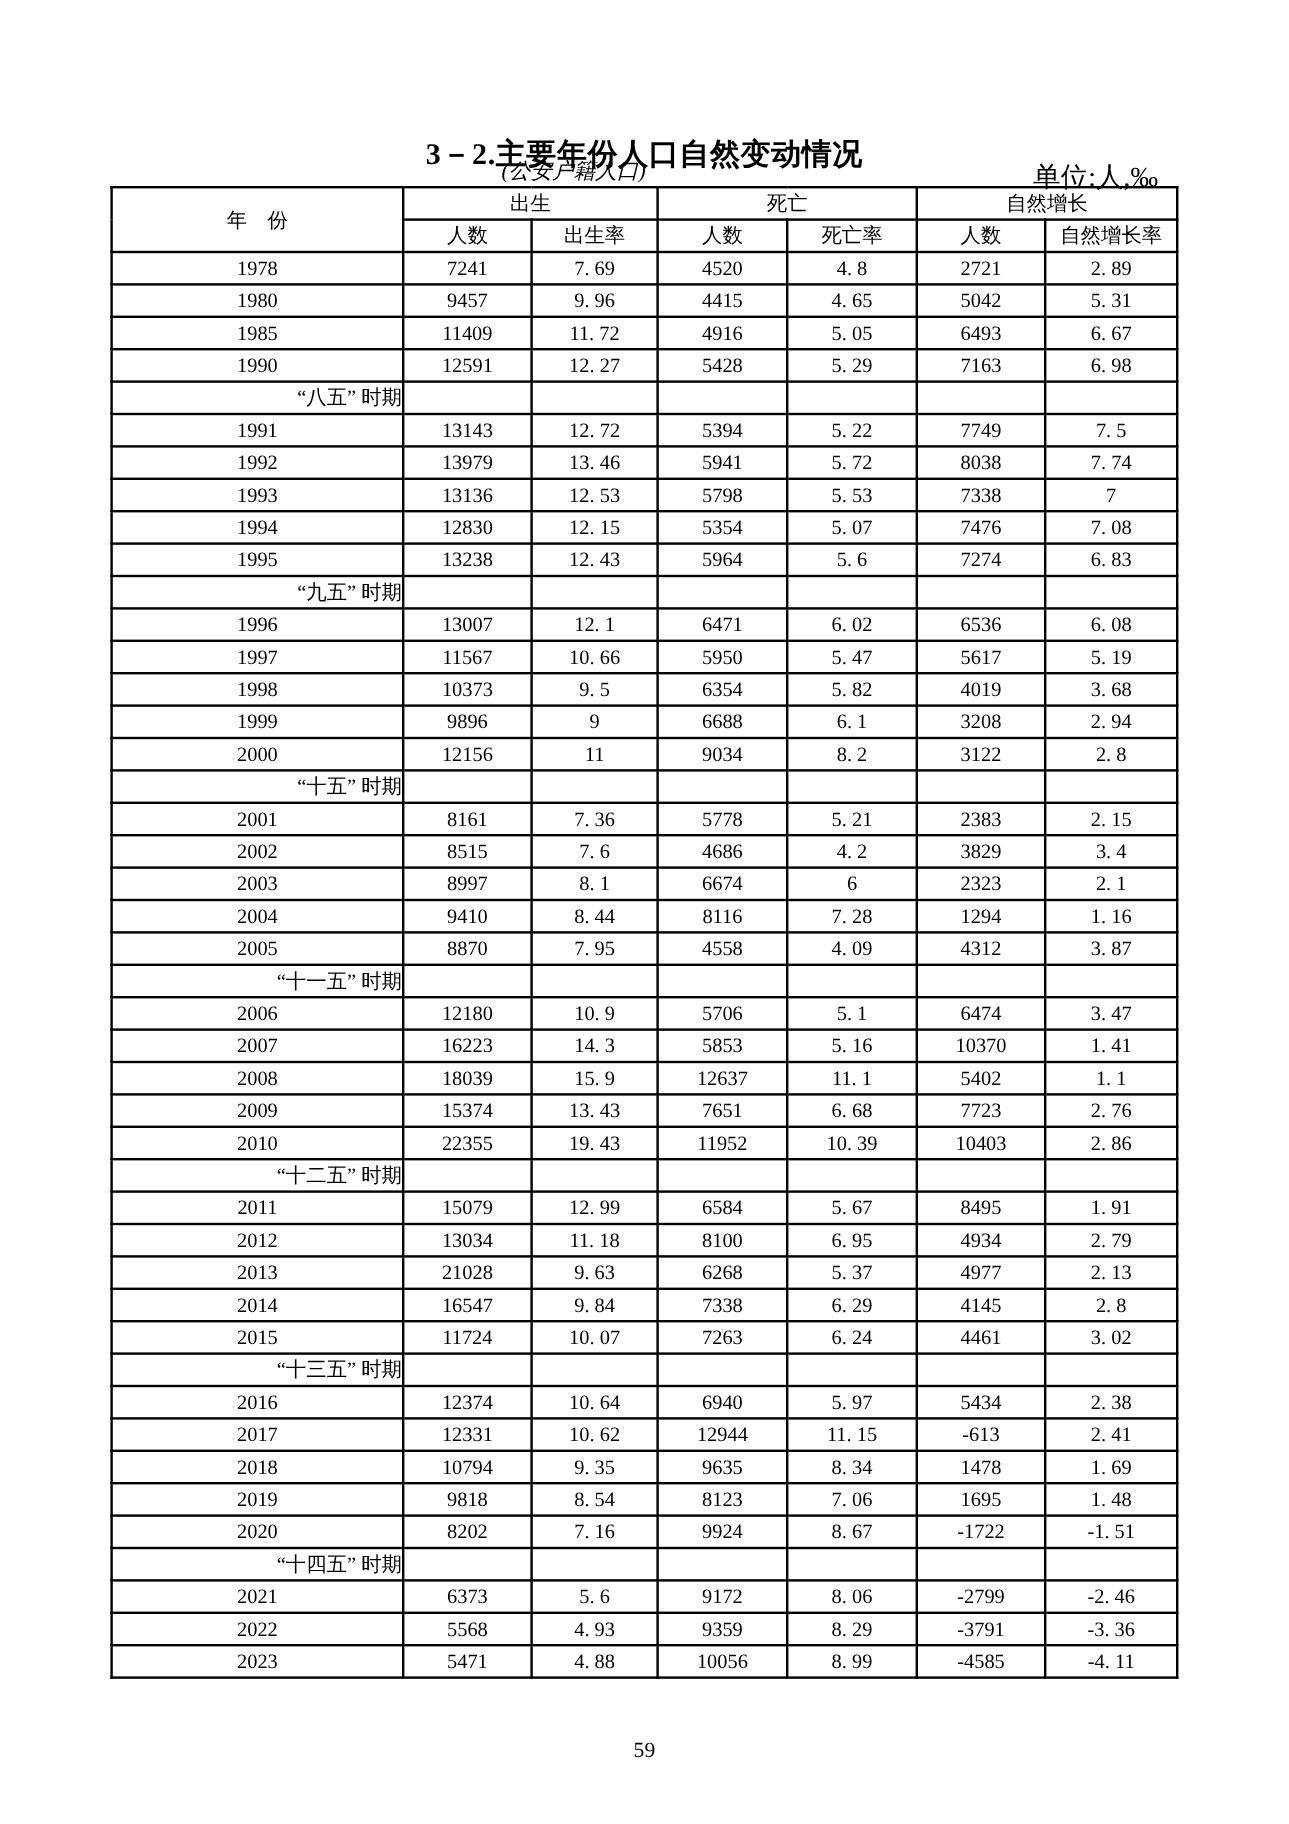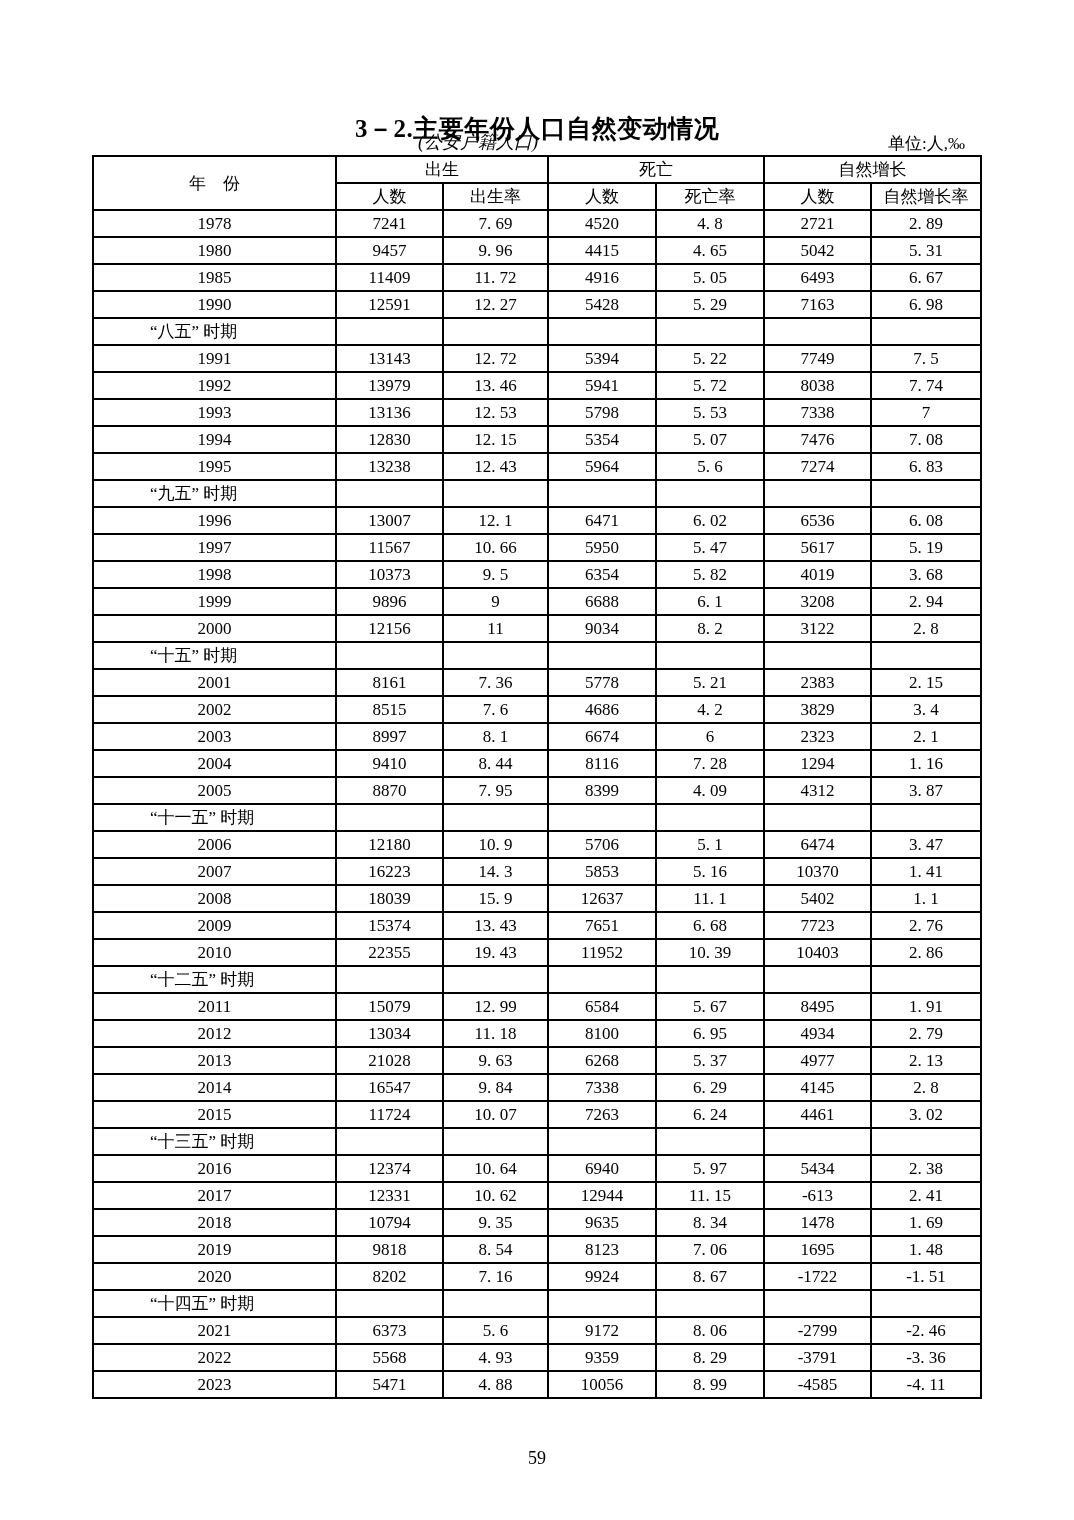--- a/index.html
+++ b/index.html
@@ -14,36 +14,36 @@
     text-align: center; font-size: 25px; font-weight: bold;
     letter-spacing: 0.5px;
     margin-top: 16px;
   }
   .subtitle {
     position: absolute; top: 130px; left: 338px; width: 280px;
     text-align: center; font-size: 18px; font-style: italic;
   }
   .unit {
     position: absolute; top: 132px; right: 109px;
-    font-size: 17px;
+    font-size: 23px;
   }
   table.stat-table {
     position: absolute; left: 92px; top: 155px; width: 888px;
     border-collapse: collapse; table-layout: fixed;
     border: 2px solid #0369a1;
   }
   .stat-table th, .stat-table td {
     border: 2px solid #000;
     height: 25px; line-height: 25px; padding: 0;
     font-size: 17px; font-weight: normal;
     text-align: center; vertical-align: middle;
     white-space: nowrap; overflow: hidden;
   }
   .stat-table td.section-label {
-    text-align: left; padding-left: 56px;
+    text-align: right; padding-left: 56px;
   }
   .page-number {
     position: absolute; top: 1448px; left: 0; width: 100%;
     text-align: center; font-size: 18px;
   }
 </style>
 </head>
 <body>
 
 <div class="title">3－2.主要年份人口自然变动情况</div>
@@ -263,21 +263,21 @@
         <td>8. 44</td>
         <td>8116</td>
         <td>7. 28</td>
         <td>1294</td>
         <td>1. 16</td>
       </tr>
       <tr>
         <td>2005</td>
         <td>8870</td>
         <td>7. 95</td>
-        <td>8399</td>
+        <td>4558</td>
         <td>4. 09</td>
         <td>4312</td>
         <td>3. 87</td>
       </tr>
       <tr>
         <td class="section-label">“十一五” 时期</td>
         <td></td>
         <td></td>
         <td></td>
         <td></td>

